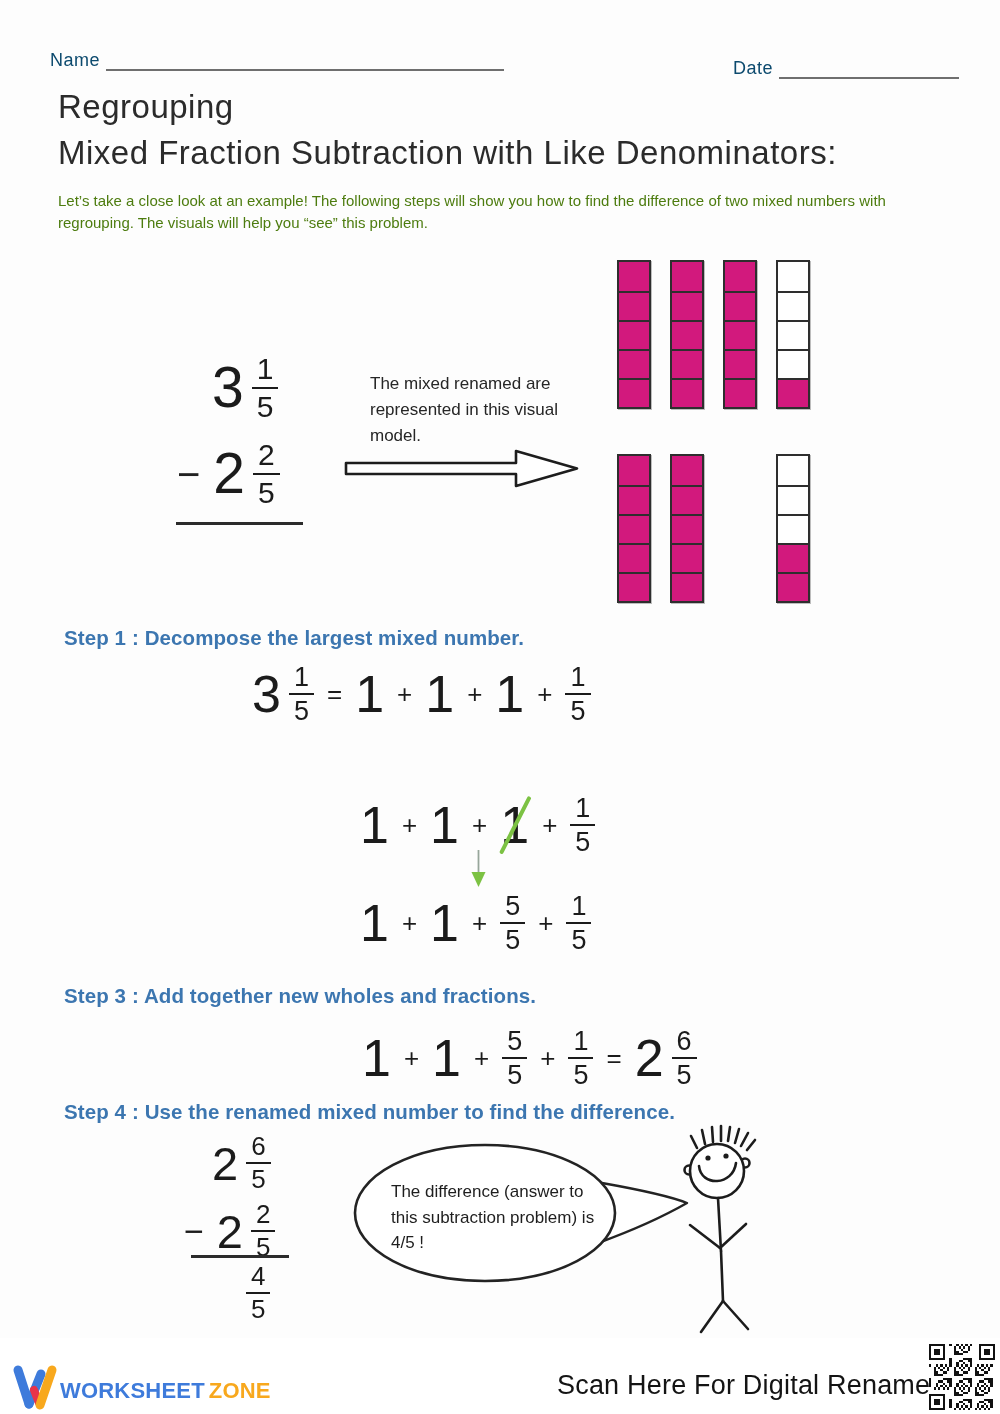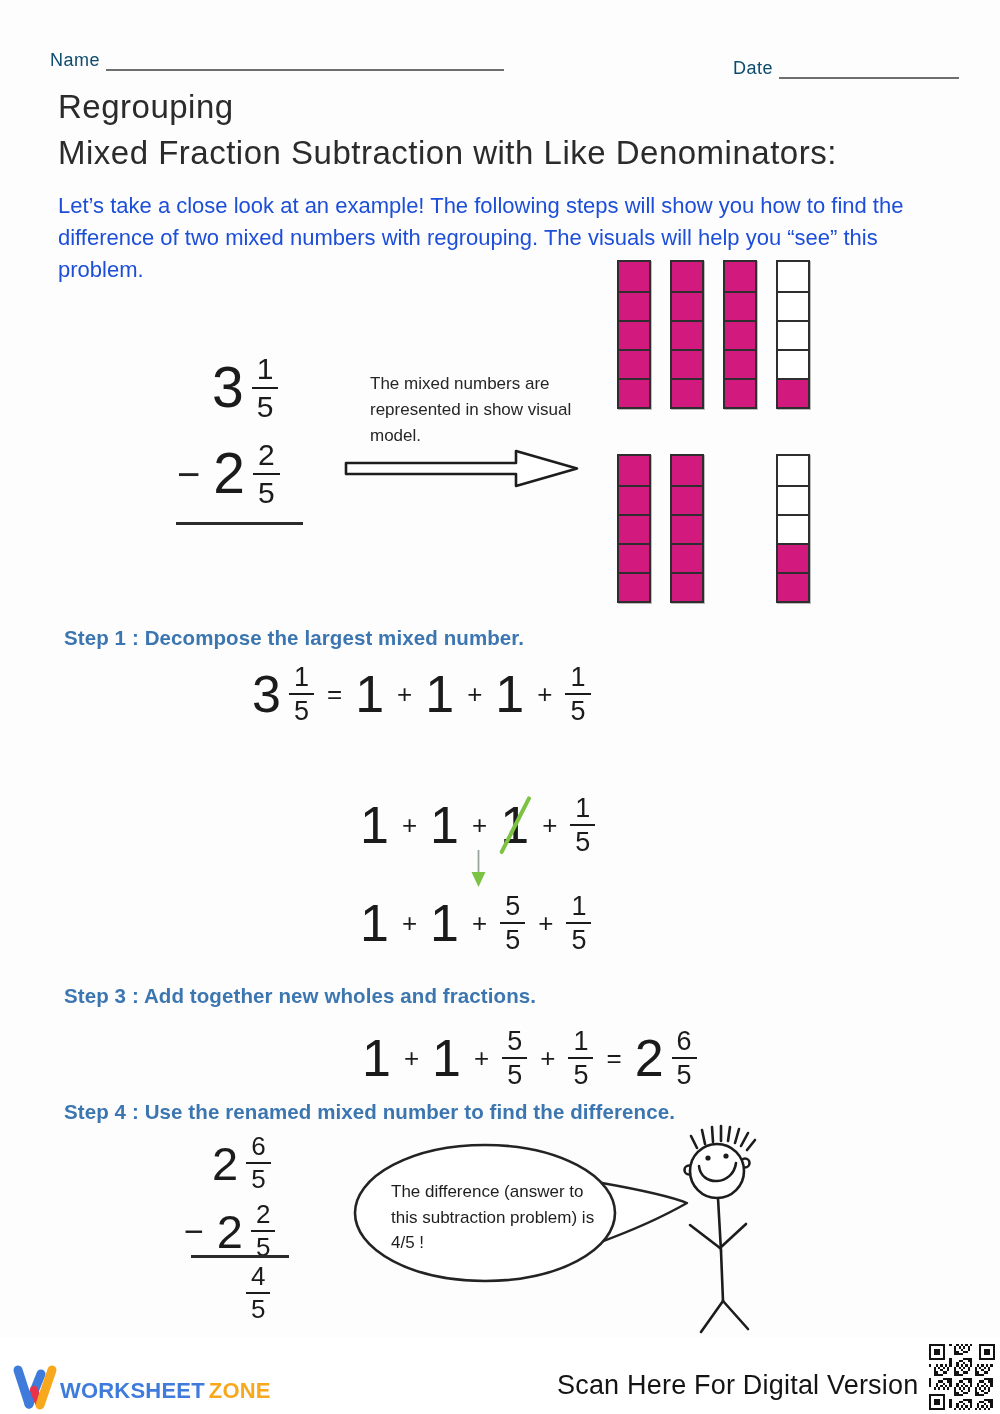--- a/index.html
+++ b/index.html
@@ -10,21 +10,21 @@
   
   .field { position:absolute; display:flex; align-items:flex-end; }
   .field .lbl { color:#0c4a6e; font-size:18px; letter-spacing:0.5px; padding-bottom:0px; }
   .field .line { border-bottom:2px solid #6f6f6f; height:18px; margin-left:6px; }
   .name-field { left:50px; top:50px; }
   .name-field .line { width:398px; }
   .date-field { left:733px; top:50px;margin-top:8px; }
   .date-field .line { width:180px; }
 
   .title { position:absolute; left:58px; top:84px; font-size:33px; line-height:1.38; color:#2b2b2b; letter-spacing:0.5px; font-weight:500; }
-  .intro { position:absolute; left:58px; top:190px; width:872px; font-size:22px; line-height:1.45; color:#1d4ed8; }
+  .intro { position:absolute; left:58px; top:190px; width:872px; font-size:15px; line-height:1.45; color:#4d7c0f; }
 
   
   .eq { display:flex; align-items:center; gap:12px; position:absolute; }
   .big { font-size:52px; line-height:1; color:#1b1b1b; }
   .op { font-size:26px; color:#1b1b1b; line-height:1; padding:0 1px; }
   .frac { display:inline-flex; flex-direction:column; align-items:center; font-size:27px; line-height:1.12; color:#1b1b1b; }
   .frac .fn { border-bottom:2.5px solid #1b1b1b; padding:0 5px 1px; }
   .frac .fd { padding-top:1px; }
   .mixed { display:inline-flex; align-items:center; gap:8px; }
 
@@ -105,21 +105,21 @@
       <span class="mixed">
         <span class="big">2</span>
         <span class="frac">
           <span class="fn">2</span>
           <span class="fd">5</span>
         </span>
       </span>
     </div>
   <div class="prob-line"></div>
 
-  <div class="arrow-note">The mixed numbers are represented in show visual model.</div>
+  <div class="arrow-note">The mixed renamed are represented in this visual model.</div>
   <svg class="arrow-svg" width="236" height="44" viewBox="0 0 236 44">
     <path d="M2 16 H172 V4 L233 21.5 L172 39 V27 H2 Z" fill="#ffffff" stroke="#1d1d1d" stroke-width="2.6" stroke-linejoin="round"></path>
   </svg>
 
   <div class="bars bars-top">
       <div class="bar">
         <div class="cell filled"></div>
         <div class="cell filled"></div>
         <div class="cell filled"></div>
         <div class="cell filled"></div>
@@ -322,21 +322,21 @@
       <g stroke-linecap="round" fill="none">
         <path d="M6 12 L17 46" stroke="#3e7bdb" stroke-width="9"></path>
         <path d="M17 46 L29 16" stroke="#3e7bdb" stroke-width="9"></path>
         <path d="M22 32 L27 45" stroke="#e8334a" stroke-width="8"></path>
         <path d="M28 47 L40 12" stroke="#f8a81d" stroke-width="9"></path>
       </g>
     </svg>
     <div class="brand">
       <span class="w1">WORKSHEET</span><span class="w2">ZONE</span>
     </div>
-    <div class="scan-text">Scan Here For Digital Version</div>
+    <div class="scan-text">Scan Here For Digital Rename</div>
     <svg class="qr" id="qr" width="68" height="66" viewBox="0 0 29 29" shape-rendering="crispEdges">
         <rect x="0" y="0" width="29" height="29" fill="#fff"></rect>
         <rect x="0" y="0" width="7" height="7" fill="#111"></rect>
         <rect x="1" y="1" width="5" height="5" fill="#fff"></rect>
         <rect x="2" y="2" width="3" height="3" fill="#111"></rect>
         <rect x="22" y="0" width="7" height="7" fill="#111"></rect>
         <rect x="23" y="1" width="5" height="5" fill="#fff"></rect>
         <rect x="24" y="2" width="3" height="3" fill="#111"></rect>
         <rect x="0" y="22" width="7" height="7" fill="#111"></rect>
         <rect x="1" y="23" width="5" height="5" fill="#fff"></rect>

